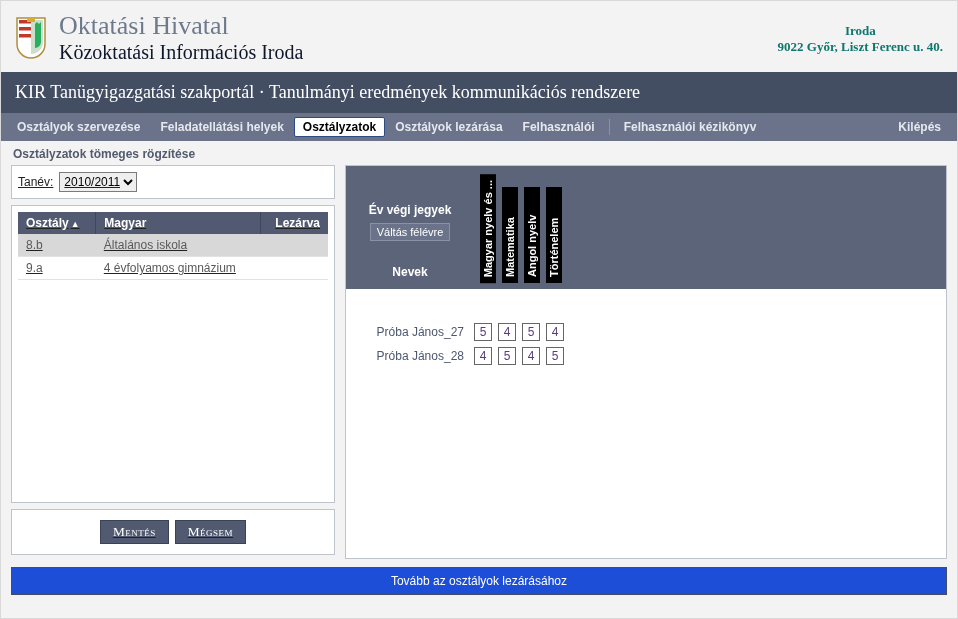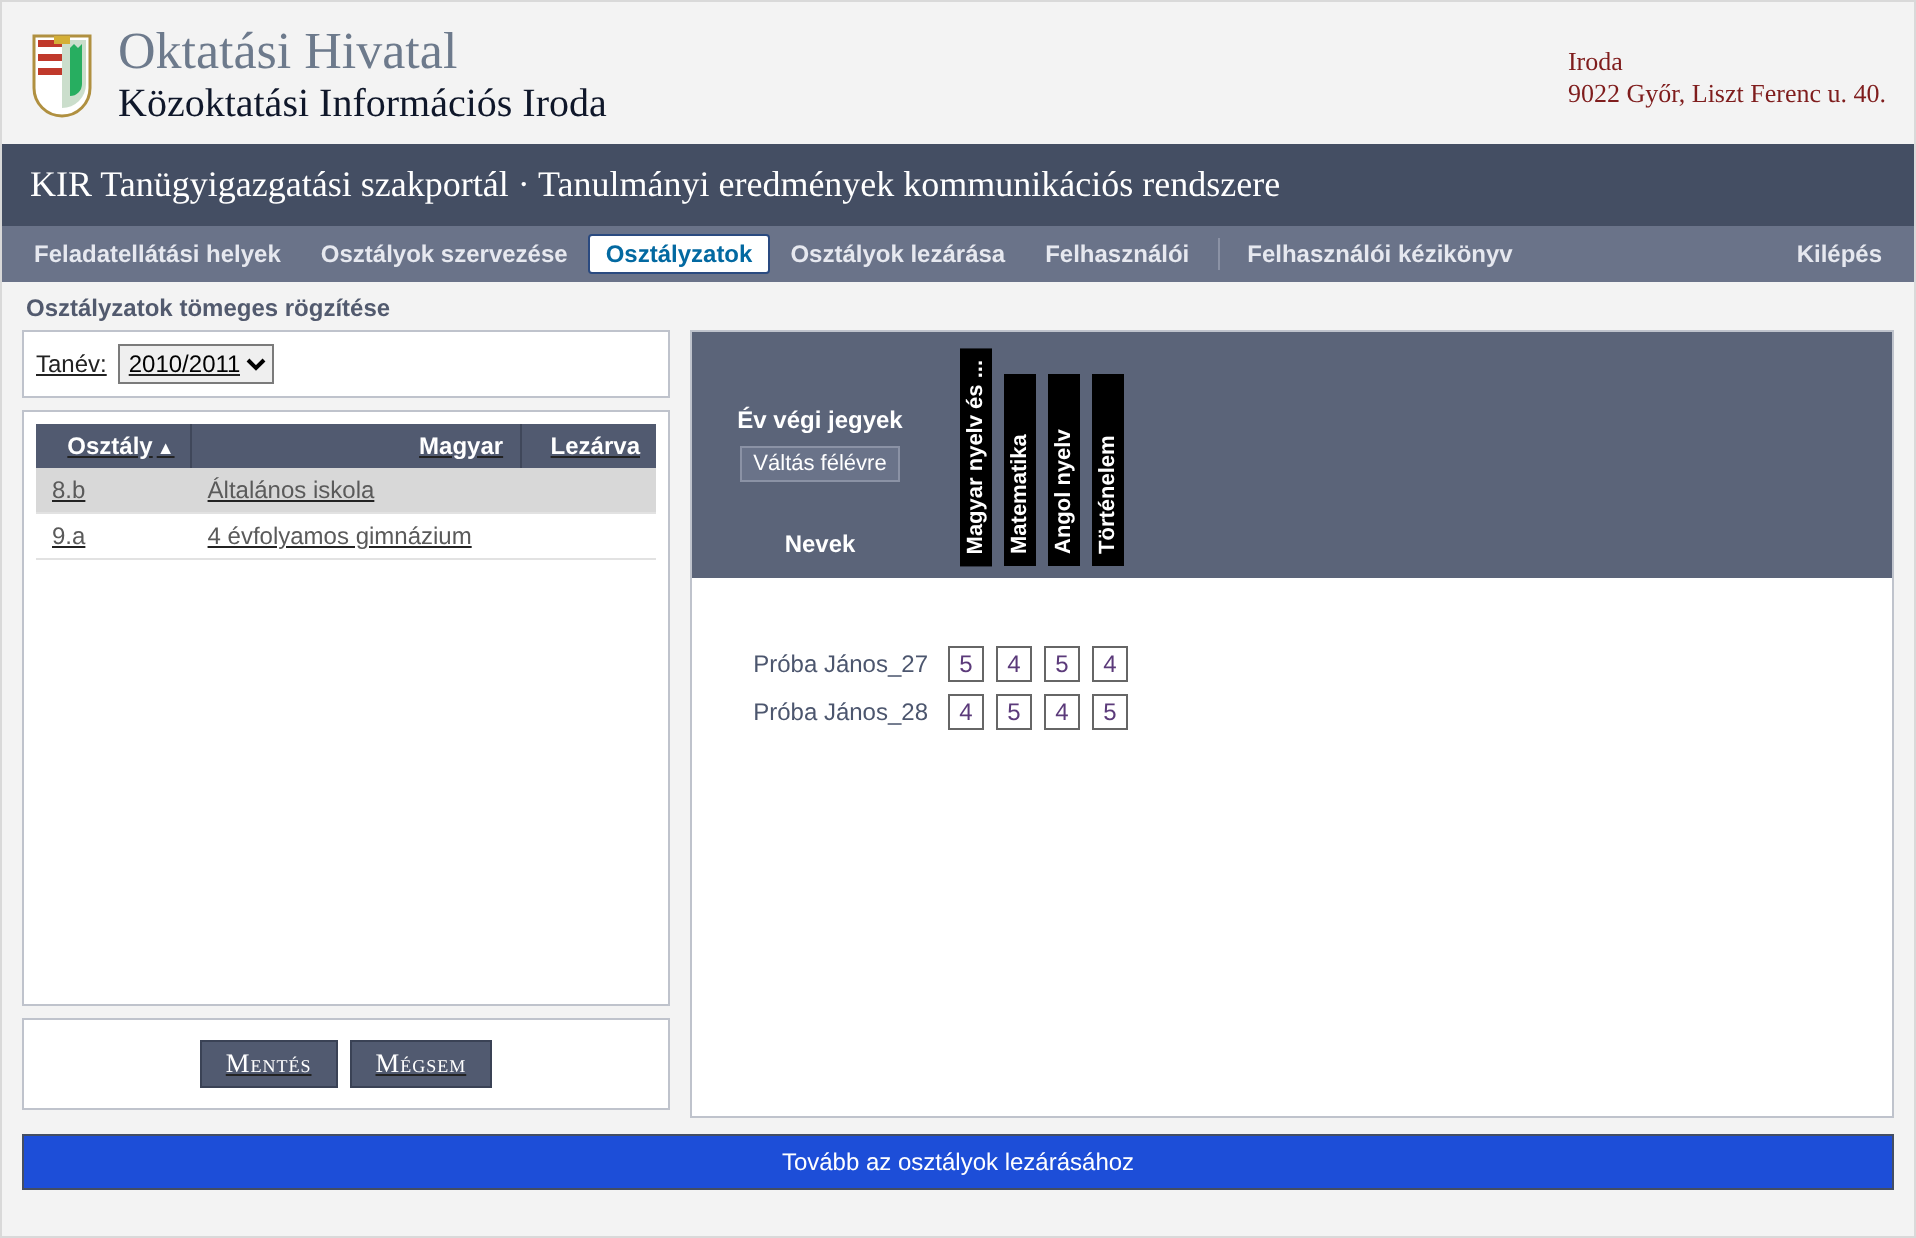--- a/index.html
+++ b/index.html
@@ -22,24 +22,24 @@
   .crest {
     width: 32px;
     height: 44px;
     margin-right: 12px;
     flex-shrink: 0;
   }
   .org-name { font-size: 26px; color: #6d7a8c; }
   .org-sub  { font-size: 20px; color: #0f172a; }
   .header-right {
     margin-left: auto;
-    text-align: left;
+    text-align: center;
     font-size: 13px;
-    font-weight: normal;
-    color: #7f1d1d;
+    font-weight: bold;
+    color: #0f766e;
     padding-top: 2px;
   }
   
   .portal-bar {
     background: #444e63;
     color: #fff;
     font-size: 18px;
     padding: 10px 14px;
   }
   
@@ -54,21 +54,21 @@
   }
   .main-menu .menu-item {
     color: #e6e8ef;
     font-weight: bold;
     padding: 4px 10px;
     cursor: pointer;
     white-space: nowrap;
   }
   .main-menu .menu-item.active {
     background: #fff;
-    color: #0369a1;
+    color: #000000;
     border: 1px solid #2a4a80;
     padding: 2px 8px;
     border-radius: 2px;
   }
   .main-menu .spacer { flex: 1; }
   .main-menu .user {
     color: #3d5a8a;
     background: #d7dbe5;
     padding: 4px 10px;
     font-weight: bold;
@@ -118,21 +118,21 @@
   .class-table {
     width: 100%;
     border-collapse: collapse;
   }
   .class-table thead {
     background: #515a70;
     color: #fff;
     font-weight: bold;
   }
   .class-table th {
-    text-align: right;
+    text-align: left;
     padding: 4px 8px;
     font-size: 12px;
     border-right: 1px solid #3f475a;
   }
   .class-table th:last-child { border-right: 0; text-align: right; }
   .class-table tbody td {
     padding: 4px 8px;
     border-bottom: 1px solid #e2e2e2;
     color: #5a5a5a;
   }
@@ -274,22 +274,22 @@
   </div>
   <div class="header-right">
     <div>Iroda</div>
     <div>9022 Győr, Liszt Ferenc u. 40.</div>
   </div>
 </div>
 
 <div class="portal-bar">KIR Tanügyigazgatási szakportál · Tanulmányi eredmények kommunikációs rendszere</div>
 
 <div class="main-menu">
+  <div class="menu-item">Osztályok szervezése</div>
   <div class="menu-item">Feladatellátási helyek</div>
-  <div class="menu-item">Osztályok szervezése</div>
   <div class="menu-item active">Osztályzatok</div>
   <div class="menu-item">Osztályok lezárása</div>
   <div class="menu-item">Felhasználói</div>
   <div class="sep"></div>
   <div class="menu-item">Felhasználói kézikönyv</div>
   <div class="spacer"></div>
   <div class="menu-item">Kilépés</div>
 </div>
 
 <div class="page-title">Osztályzatok tömeges rögzítése</div>

